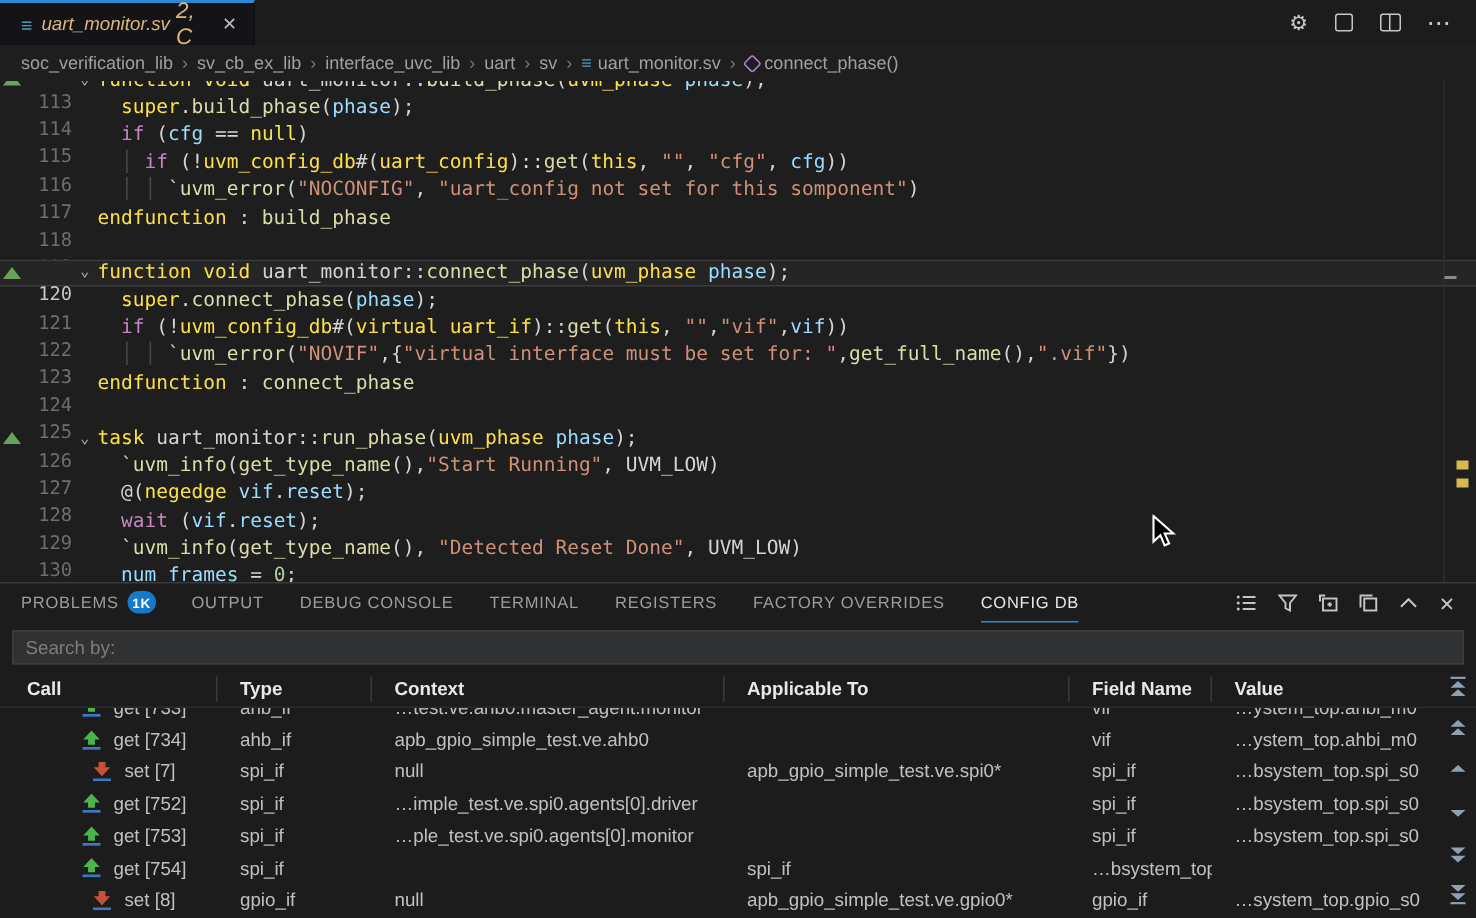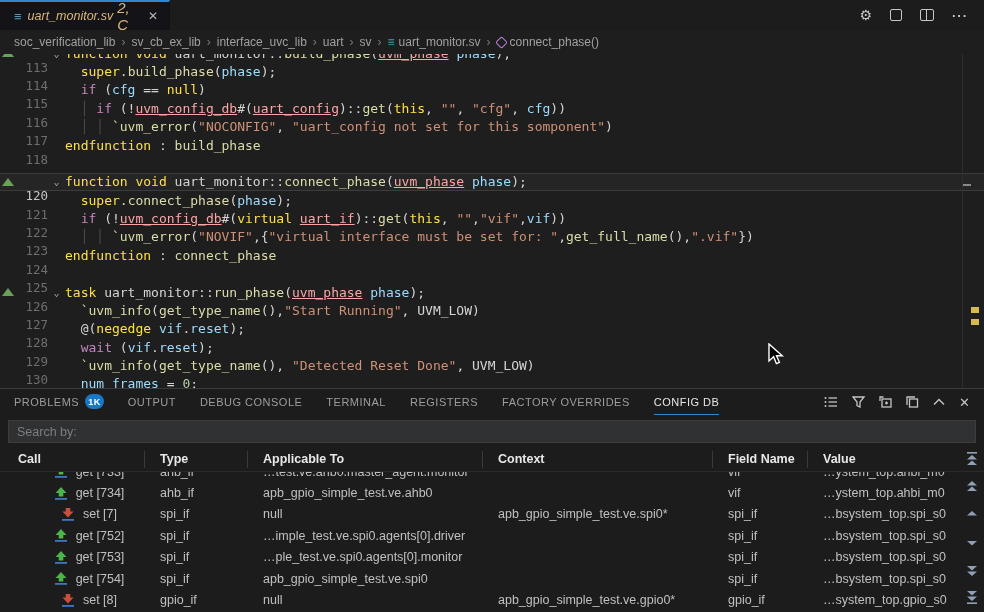--- a/index.html
+++ b/index.html
@@ -37,21 +37,21 @@
   .code-line { height:18.38px; display:flex; align-items:center; white-space:pre; position:relative; }
   .code-line.current { background:#252525; box-shadow:0 -1px 0 #3c3c3c inset, 0 1px 0 #3c3c3c inset; }
   .gut-marker { width:16px; height:100%; position:relative; flex:none; }
   .gut-marker .tri { position:absolute; left:2px; top:5px; width:0; height:0;
                      border-left:6px solid transparent; border-right:6px solid transparent;
                      border-bottom:8px solid #69a05a; }
   .gut-num { width:32px; flex:none; text-align:right; color:#6e6e6e; font-size:12.5px;margin-top:28px; }
   .code-line.current .gut-num { color:#c6c6c6; }
   .gut-chev { width:17px; flex:none; text-align:center; color:#b5b5b5; font-size:10px; }
   .code-text { flex:1; }
-  .tk-kw { color:#fde047; } .tk-ct { color:#c586c0; } .tk-ty { color:#fca5a5;text-decoration:underline; }
+  .tk-kw { color:#fde047; } .tk-ct { color:#c586c0; } .tk-ty { color:#fde047; }
   .tk-fn { color:#dcdcaa; } .tk-st { color:#ce9178; } .tk-va { color:#9cdcfe; }
   .tk-pl { color:#d4d4d4; } .tk-nm { color:#b5cea8; } .tk-gd { color:#4a4a4a; }
   .ruler-line { position:absolute; top:0; bottom:0; left:962px; width:1px; background:#2e2e2e; }
   .mark-gray { position:absolute; left:963px; top:130px; width:8px; height:2px; background:#8a8a8a; }
   .mark-y1 { position:absolute; left:971px; top:253px; width:8px; height:6px; background:#d7ba4d; }
   .mark-y2 { position:absolute; left:971px; top:265px; width:8px; height:6px; background:#d7ba4d; }
 
   
   .panel { position:absolute; top:388px; left:0; right:0; height:224px; background:#1c1c1c; border-top:1px solid #3a3a3a; }
   .panel-tabs { height:26px; display:flex; align-items:center; padding:0 14px; gap:24px; }
@@ -234,22 +234,22 @@
     </div>
 
     <div class="search-row">
       <input type="text" placeholder="Search by:" style="">
     </div>
 
     <div class="grid">
       <div class="grid-header">
           <div class="gh-cell">Call</div>
           <div class="gh-cell">Type</div>
+          <div class="gh-cell">Context</div>
           <div class="gh-cell">Applicable To</div>
-          <div class="gh-cell">Context</div>
           <div class="gh-cell">Field Name</div>
           <div class="gh-cell">Value</div>
         </div>
       <div class="rows-clip">
         <div class="grid-rows">
             <div class="grid-row">
               <div class="gr-cell cell-call">
                 <svg width="14" height="13" viewBox="0 0 14 13">
                   <polygon points="7,0 12.5,6 9.3,6 9.3,9.5 4.7,9.5 4.7,6 1.5,6" fill="#4ab54a"></polygon>
                   <rect x="1" y="11" width="12" height="1.8" fill="#3d76c4"></rect>
@@ -320,21 +320,20 @@
             </div>
             <div class="grid-row">
               <div class="gr-cell cell-call">
                 <svg width="14" height="13" viewBox="0 0 14 13">
                   <polygon points="7,0 12.5,6 9.3,6 9.3,9.5 4.7,9.5 4.7,6 1.5,6" fill="#4ab54a"></polygon>
                   <rect x="1" y="11" width="12" height="1.8" fill="#3d76c4"></rect>
                 </svg>
                 <span>get [754]</span>
               </div>
               <div class="gr-cell ">spi_if</div>
-              <div class="gr-cell ">apb_gpio_simple_test.ve.spi0</div>
               <div class="gr-cell "></div>
               <div class="gr-cell ">spi_if</div>
               <div class="gr-cell ">…bsystem_top.spi_s0</div>
             </div>
             <div class="grid-row">
               <div class="gr-cell cell-call">
                 <svg width="14" height="13" viewBox="0 0 14 13">
                   <polygon points="7,9.5 12.5,3.5 9.3,3.5 9.3,0 4.7,0 4.7,3.5 1.5,3.5" fill="#c7503a"></polygon>
                   <rect x="1" y="11" width="12" height="1.8" fill="#3d76c4"></rect>
                 </svg>

